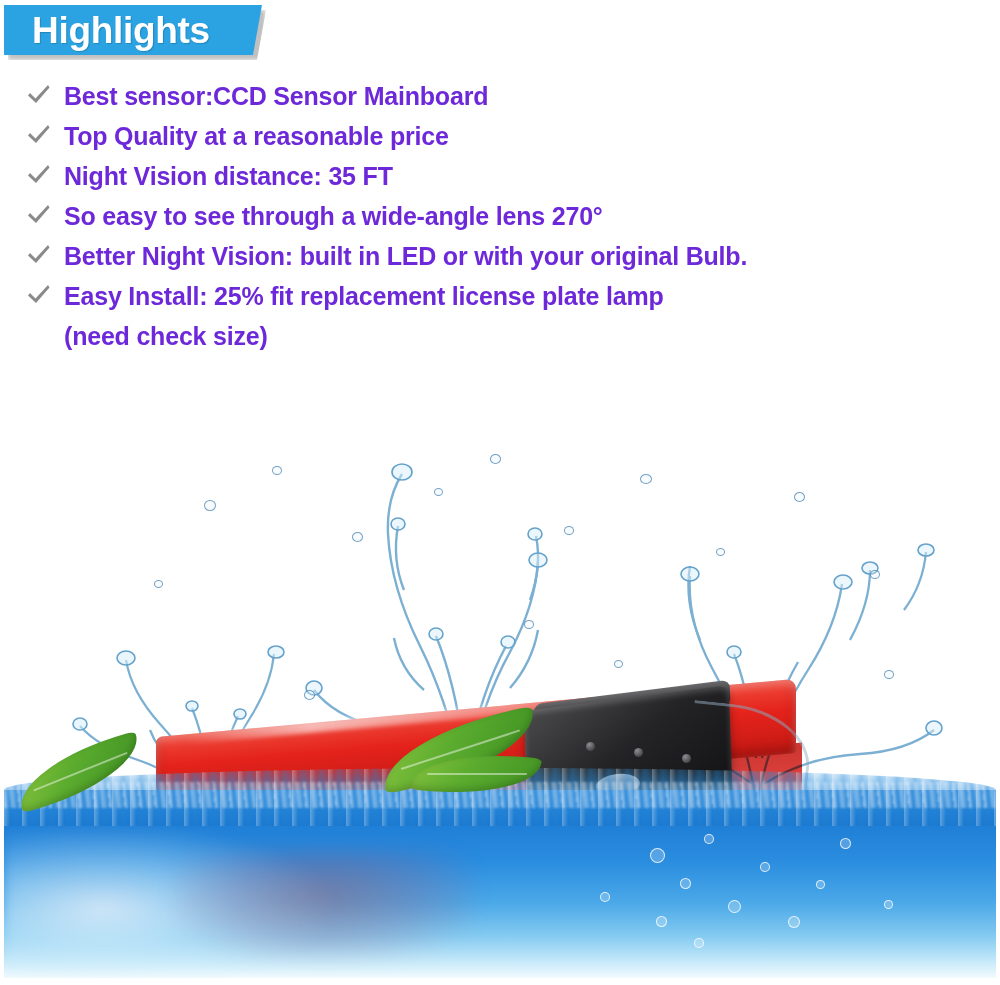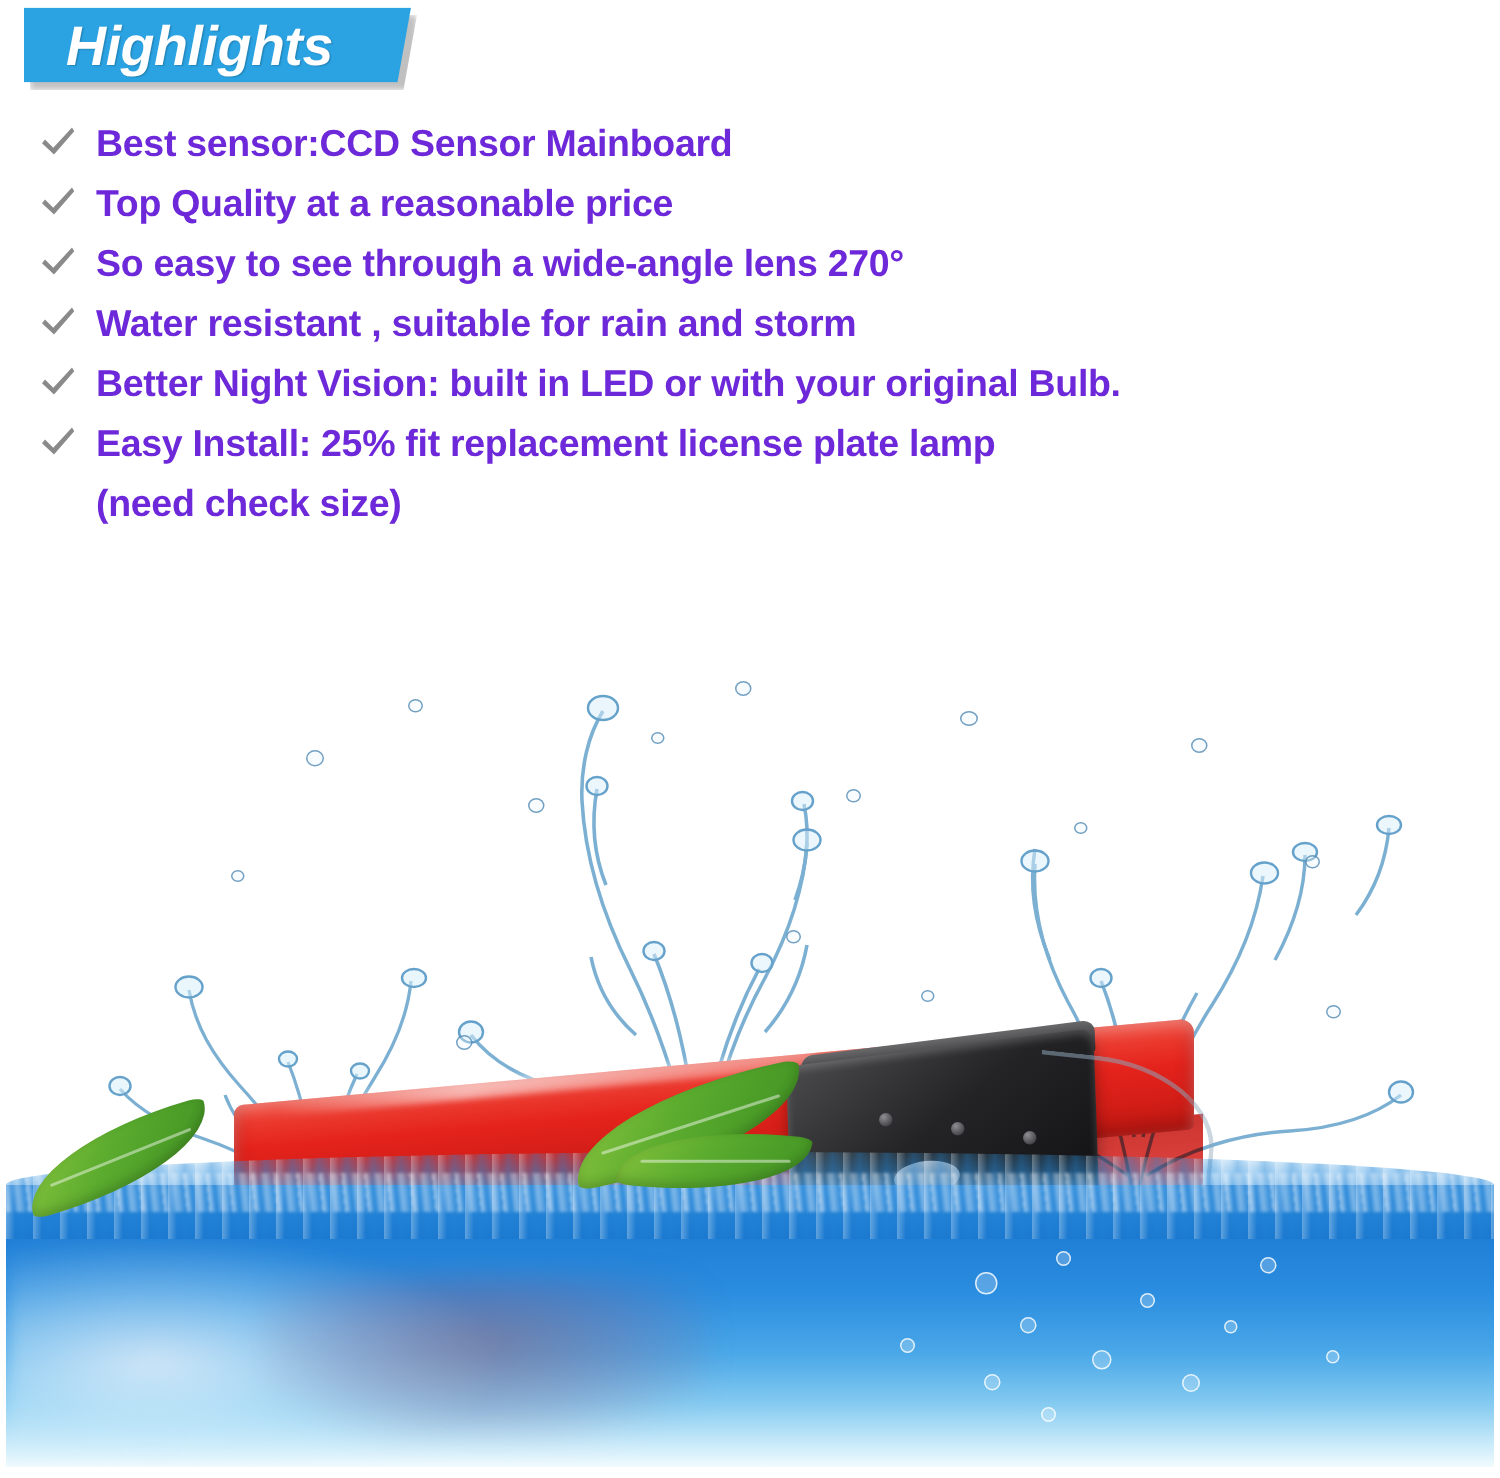--- a/index.html
+++ b/index.html
@@ -15,25 +15,24 @@
     position: relative;
     width: 1000px;
     height: 985px;
     background: #ffffff;
     overflow: hidden;
   }
 
   
   .banner-wrap {
     position: absolute;
-    left: 16px;
+    left: 4px;
     top: 5px;
     width: 258px;
     height: 64px;
-    font-style: italic;
   }
   .banner-shadow {
     position: absolute;
     left: 4px;
     top: 5px;
     width: 258px;
     height: 50px;
     background: #8d8d8d;
     opacity: .55;
     filter: blur(2px);
@@ -436,39 +435,39 @@
     <div class="bullet">
       <span class="check-icon">
         <svg viewBox="0 0 26 26" width="26" height="26" aria-hidden="true">
           <path d="M2 13.5 L4 11 L9.5 16.5 L22 3 L23.5 5.5 L10 21 Z" fill="currentColor"></path>
         </svg>
       </span>
       <span class="bullet-text">Top Quality at a reasonable price</span>
     </div>
 
 
-
-
     <div class="bullet">
       <span class="check-icon">
         <svg viewBox="0 0 26 26" width="26" height="26" aria-hidden="true">
           <path d="M2 13.5 L4 11 L9.5 16.5 L22 3 L23.5 5.5 L10 21 Z" fill="currentColor"></path>
         </svg>
       </span>
-      <span class="bullet-text">So easy to see through a wide-angle lens 270°</span>
+      <span class="bullet-text">Night Vision distance: 35 FT</span>
     </div>
+
 
     <div class="bullet">
       <span class="check-icon">
         <svg viewBox="0 0 26 26" width="26" height="26" aria-hidden="true">
           <path d="M2 13.5 L4 11 L9.5 16.5 L22 3 L23.5 5.5 L10 21 Z" fill="currentColor"></path>
         </svg>
       </span>
-      <span class="bullet-text">Water resistant , suitable for rain and storm</span>
+      <span class="bullet-text">So easy to see through a wide-angle lens 270°</span>
     </div>
+
 
     <div class="bullet">
       <span class="check-icon">
         <svg viewBox="0 0 26 26" width="26" height="26" aria-hidden="true">
           <path d="M2 13.5 L4 11 L9.5 16.5 L22 3 L23.5 5.5 L10 21 Z" fill="currentColor"></path>
         </svg>
       </span>
       <span class="bullet-text">Better Night Vision: built in LED or with your original Bulb.</span>
     </div>
 

